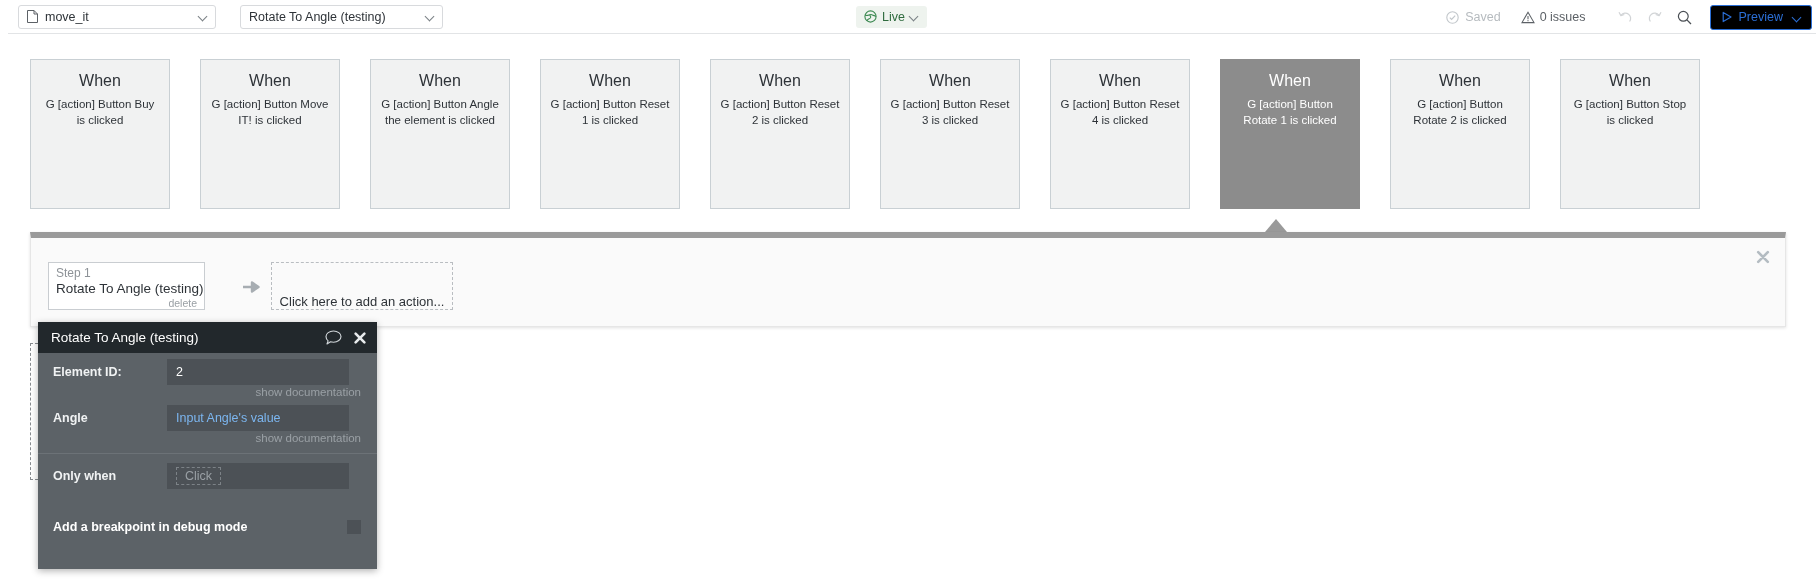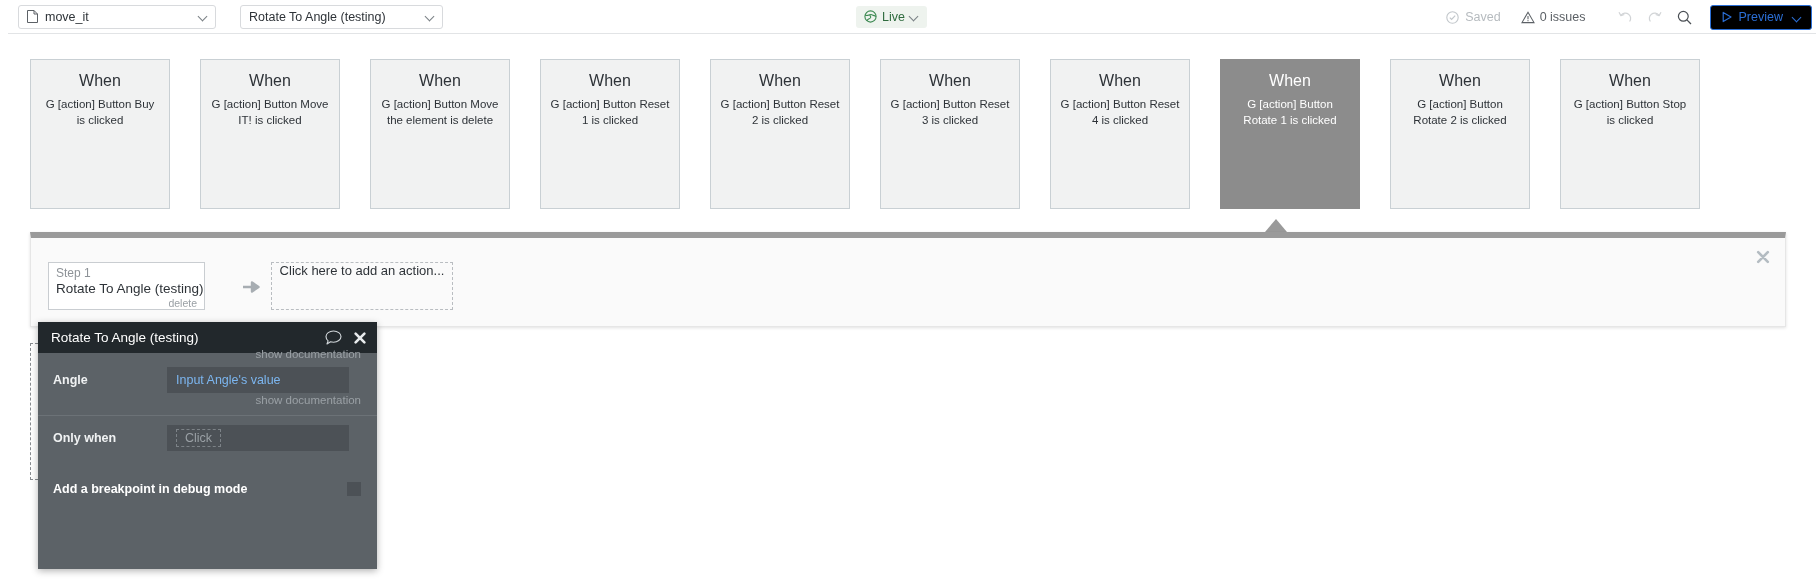--- a/index.html
+++ b/index.html
@@ -146,21 +146,21 @@
   .step-del { font-size: 10.5px; color: #9aa0a5; text-align: right; line-height: 13px; cursor: pointer; }
 
   .step-arrow {
     position: absolute; left: 212px; top: 42px;
     width: 18px; height: 14px;
   }
   .add-action {
     position: absolute; left: 240px; top: 24px;
     width: 182px; height: 48px;
     border: 1px dashed #b9bdc1;
-    display: flex; align-items: flex-start; justify-content: center;
+    display: flex; align-items: flex-end; justify-content: center;
     font-size: 13px; color: #2e3338;
     cursor: pointer;
   }
   .ghost-dashed {
     position: absolute; left: 30px; top: 343px;
     width: 235px; height: 137px;
     border: 1px dashed #888c90;
     background: transparent;
   }
 
@@ -310,21 +310,21 @@
     <div class="event-card" style="left: 30px;">
       <div class="when">When</div>
       <div class="desc">G [action] Button Buy is clicked</div>
     </div>
     <div class="event-card" style="left: 200px;">
       <div class="when">When</div>
       <div class="desc">G [action] Button Move IT! is clicked</div>
     </div>
     <div class="event-card" style="left: 370px;">
       <div class="when">When</div>
-      <div class="desc">G [action] Button Move the element is delete</div>
+      <div class="desc">G [action] Button Angle the element is clicked</div>
     </div>
     <div class="event-card" style="left: 540px;">
       <div class="when">When</div>
       <div class="desc">G [action] Button Reset 1 is clicked</div>
     </div>
     <div class="event-card" style="left: 710px;">
       <div class="when">When</div>
       <div class="desc">G [action] Button Reset 2 is clicked</div>
     </div>
     <div class="event-card" style="left: 880px;">
@@ -382,20 +382,24 @@
       <svg width="17" height="15" viewBox="0 0 17 15">
         <path d="M8.5 1 C12.6 1 16 3.5 16 6.6 C16 9.7 12.6 12.2 8.5 12.2 C7.4 12.2 6.4 12.05 5.5 11.8 L2 14 L3.1 10.9 C1.8 9.8 1 8.3 1 6.6 C1 3.5 4.4 1 8.5 1 Z" fill="none" stroke="#cfd4d8" stroke-width="1.15" stroke-linejoin="round"></path>
       </svg>
       <svg width="14" height="14" viewBox="0 0 14 14">
         <path d="M2.6 2.6 L11.4 11.4 M11.4 2.6 L2.6 11.4" stroke="#e8ebed" stroke-width="2.6" stroke-linecap="round"></path>
       </svg>
     </span>
   </div>
 
   <div class="prop-body" id="prop-body">
+      <div class="prop-row">
+        <span class="prop-label">Element ID:</span>
+        <span class="prop-field wide">2</span>
+      </div>
       <div class="show-doc">show documentation</div>
       <div class="prop-row">
         <span class="prop-label">Angle</span>
         <span class="prop-field wide link">Input Angle's value</span>
       </div>
       <div class="show-doc">show documentation</div>
     </div>
 
   <div class="prop-div"></div>
 

